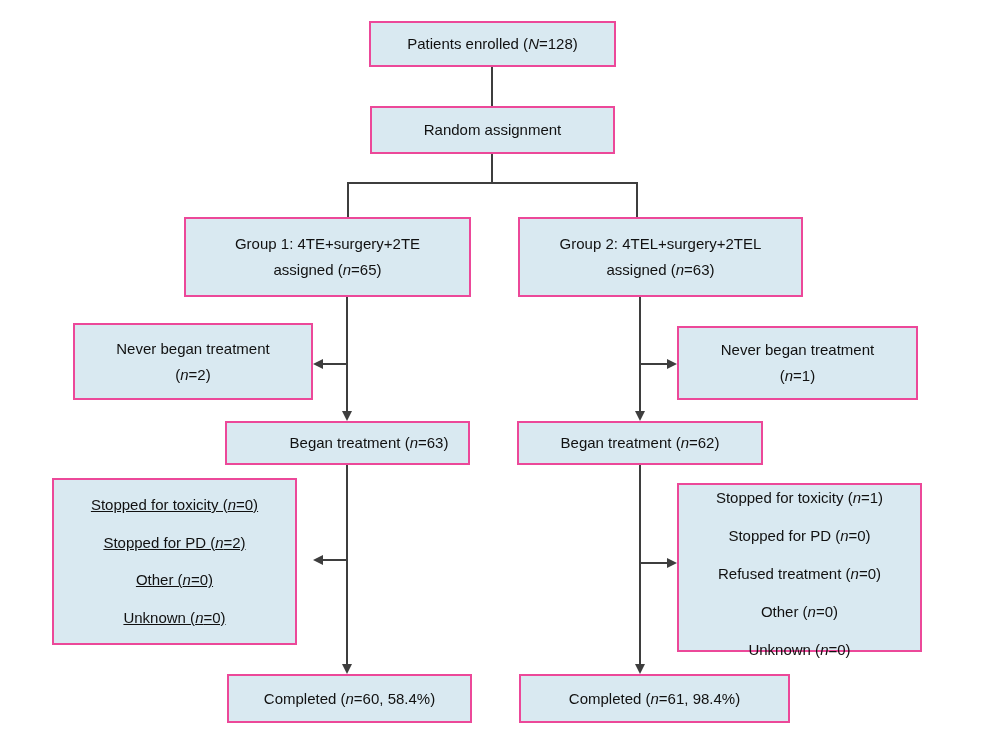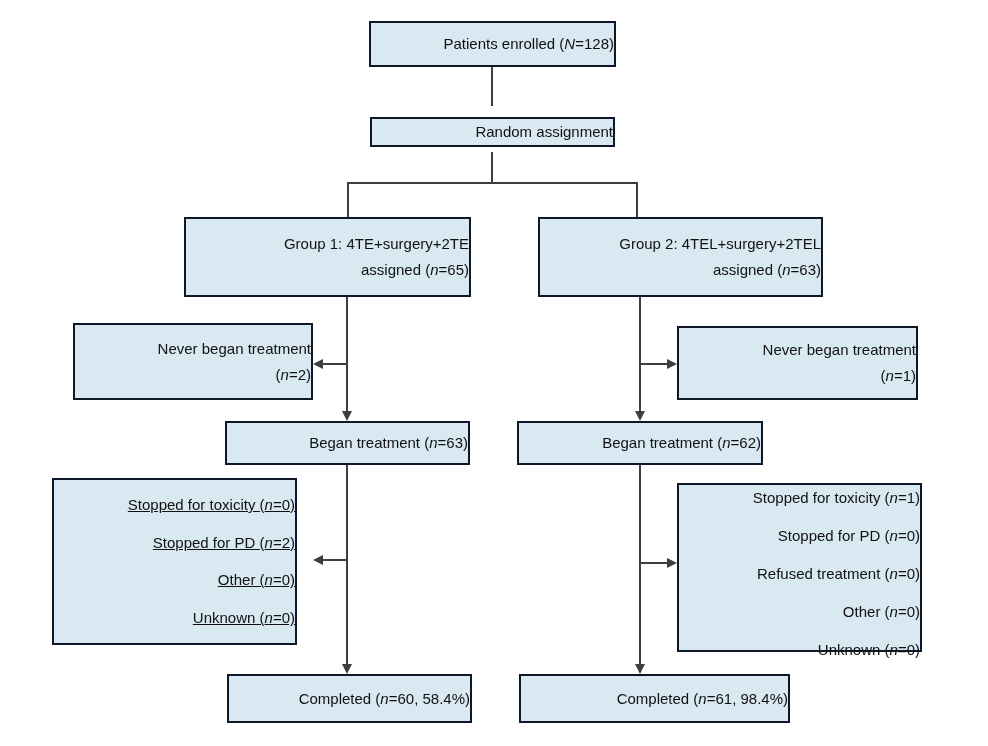--- a/index.html
+++ b/index.html
@@ -9,47 +9,47 @@
     height: 746px;
     background: #ffffff;
     font-family: "Liberation Sans", sans-serif;
     font-size: 15px;
     color: #111111;
     overflow: hidden;
   }
   .box {
     position: absolute;
     background: #d9e9f1;
-    border: 2px solid #0f172a;
+    border: 2px solid #ec4899;
     box-sizing: border-box;
     display: flex;
     flex-direction: column;
-    align-items: flex-end;
+    align-items: center;
     justify-content: center;
     text-align: center;
     line-height: 26px;
   }
   .box .line { white-space: nowrap; }
   .box i { font-style: italic; }
   .vline, .hline {
     position: absolute;
     background: #3e3e3e;
   }
   .vline { width: 2px; }
   .hline { height: 2px; }
   .arr { position: absolute; width: 0; height: 0; }
   .arr-down  { border-left: 5px solid transparent; border-right: 5px solid transparent; border-top: 10px solid #3e3e3e; }
   .arr-left  { border-top: 5px solid transparent; border-bottom: 5px solid transparent; border-right: 10px solid #3e3e3e; }
   .arr-right { border-top: 5px solid transparent; border-bottom: 5px solid transparent; border-left: 10px solid #3e3e3e; }
 
   
   #box-patients   { left: 369px; top: 21px;  width: 247px; height: 46px; }
-  #box-random     { left: 370px; top: 106px; width: 245px; height: 30px; margin-top: 11px; }
+  #box-random     { left: 370px; top: 106px; width: 245px; height: 48px; }
   #box-group1     { left: 184px; top: 217px; width: 287px; height: 80px; }
-  #box-group2     { left: 538px; top: 217px; width: 285px; height: 80px; }
+  #box-group2     { left: 518px; top: 217px; width: 285px; height: 80px; }
   #box-never1     { left: 73px;  top: 323px; width: 240px; height: 77px; }
   #box-never2     { left: 677px; top: 326px; width: 241px; height: 74px; }
   #box-began1     { left: 225px; top: 421px; width: 245px; height: 44px; padding-left: 43px; }
   #box-began2     { left: 517px; top: 421px; width: 246px; height: 44px; }
   #box-stopped1   { left: 52px;  top: 478px; width: 245px; height: 167px; justify-content: space-evenly; text-decoration: underline; }
   #box-stopped2   { left: 677px; top: 483px; width: 245px; height: 169px; justify-content: space-evenly; gap: 12px; }
   #box-completed1 { left: 227px; top: 674px; width: 245px; height: 49px; }
   #box-completed2 { left: 519px; top: 674px; width: 271px; height: 49px; }
 
   

